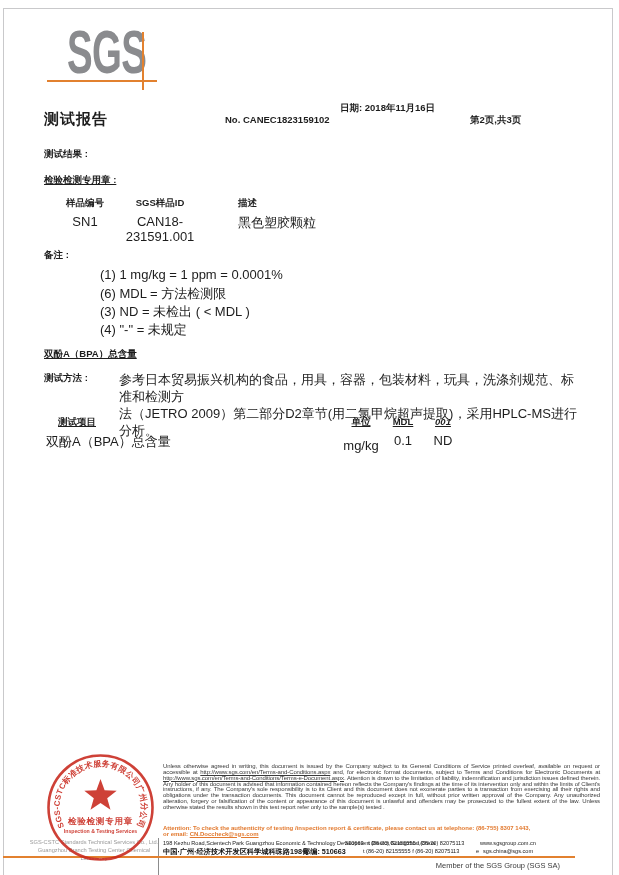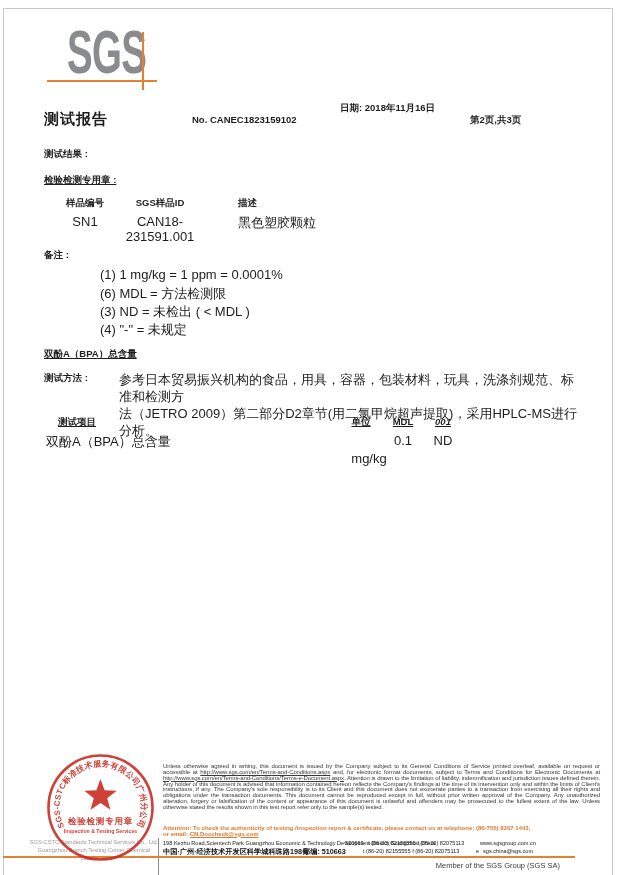--- a/index.html
+++ b/index.html
@@ -46,21 +46,21 @@
 
 <div class="page">
 
   <div class="frame"></div>
 
   <div class="logo-text">SGS</div>
   <div class="logo-hline"></div>
   <div class="logo-vline"></div>
 
   <div class="title">测试报告</div>
-  <div class="abs meta" style="left:192px;top:114px;">No. CANEC1823159102</div>
+  <div class="abs meta" style="left:225px;top:114px;">No. CANEC1823159102</div>
   <div class="abs meta" style="left:340px;top:102px;text-align:right;">日期: 2018年11月16日</div>
   <div class="abs meta" style="left:470px;top:114px;">第2页,共3页</div>
 
   <div class="abs lbl" style="left:44px;top:148px;">测试结果 :</div>
 
   <div class="abs lbl u" style="left:44px;top:174px;">检验检测专用章 :</div>
 
   <div class="abs lbl ctr" style="left:55px;top:197px;width:60px;">样品编号</div>
   <div class="abs lbl ctr" style="left:115px;top:197px;width:90px;">SGS样品ID</div>
   <div class="abs lbl" style="left:238px;top:197px;">描述</div>
@@ -79,21 +79,21 @@
   <div class="abs lbl" style="left:44px;top:372px;">测试方法 :</div>
   <div class="abs txt pre" style="left:119px;top:371px;width:460px;line-height:17px;">参考日本贸易振兴机构的食品，用具，容器，包装材料，玩具，洗涤剂规范、标准和检测方
 法（JETRO 2009）第二部分D2章节(用二氯甲烷超声提取)，采用HPLC-MS进行分析。</div>
 
   <div class="abs lbl u" style="left:58px;top:416px;">测试项目</div>
   <div class="abs lbl u ctr" style="left:341px;top:416px;width:40px;">单位</div>
   <div class="abs lbl u ctr" style="left:383px;top:416px;width:40px;">MDL</div>
   <div class="abs lbl u ctr" style="left:423px;top:416px;width:40px;font-style:italic;">001</div>
 
   <div class="abs txt" style="left:46px;top:433px;">双酚A（BPA）总含量</div>
-  <div class="abs txt ctr" style="left:341px;top:451px;width:40px;margin-left:8px;">mg/kg</div>
+  <div class="abs txt ctr" style="left:341px;top:438px;width:40px;">mg/kg</div>
   <div class="abs txt ctr" style="left:383px;top:433px;width:40px;">0.1</div>
   <div class="abs txt ctr" style="left:423px;top:433px;width:40px;">ND</div>
 
   <div class="legal"><span>Unless otherwise agreed in writing, this document is issued by the Company subject to its General Conditions of Service printed overleaf, available on request or accessible at </span><a>http://www.sgs.com/en/Terms-and-Conditions.aspx</a><span> and, for electronic format documents, subject to Terms and Conditions for Electronic Documents at </span><a>http://www.sgs.com/en/Terms-and-Conditions/Terms-e-Document.aspx</a><span>. Attention is drawn to the limitation of liability, indemnification and jurisdiction issues defined therein. Any holder of this document is advised that information contained hereon reflects the Company's findings at the time of its intervention only and within the limits of Client's instructions, if any. The Company's sole responsibility is to its Client and this document does not exonerate parties to a transaction from exercising all their rights and obligations under the transaction documents. This document cannot be reproduced except in full, without prior written approval of the Company. Any unauthorized alteration, forgery or falsification of the content or appearance of this document is unlawful and offenders may be prosecuted to the fullest extent of the law. Unless otherwise stated the results shown in this test report refer only to the sample(s) tested .</span></div>
 
   <div class="attention pre"><span>Attention: To check the authenticity of testing /inspection report &amp; certificate, please contact us at telephone: (86-755) 8307 1443,
 or email: </span><a>CN.Doccheck@sgs.com</a></div>
 
   <div class="company">
     <div>SGS-CSTC Standards Technical Services Co., Ltd.</div>

